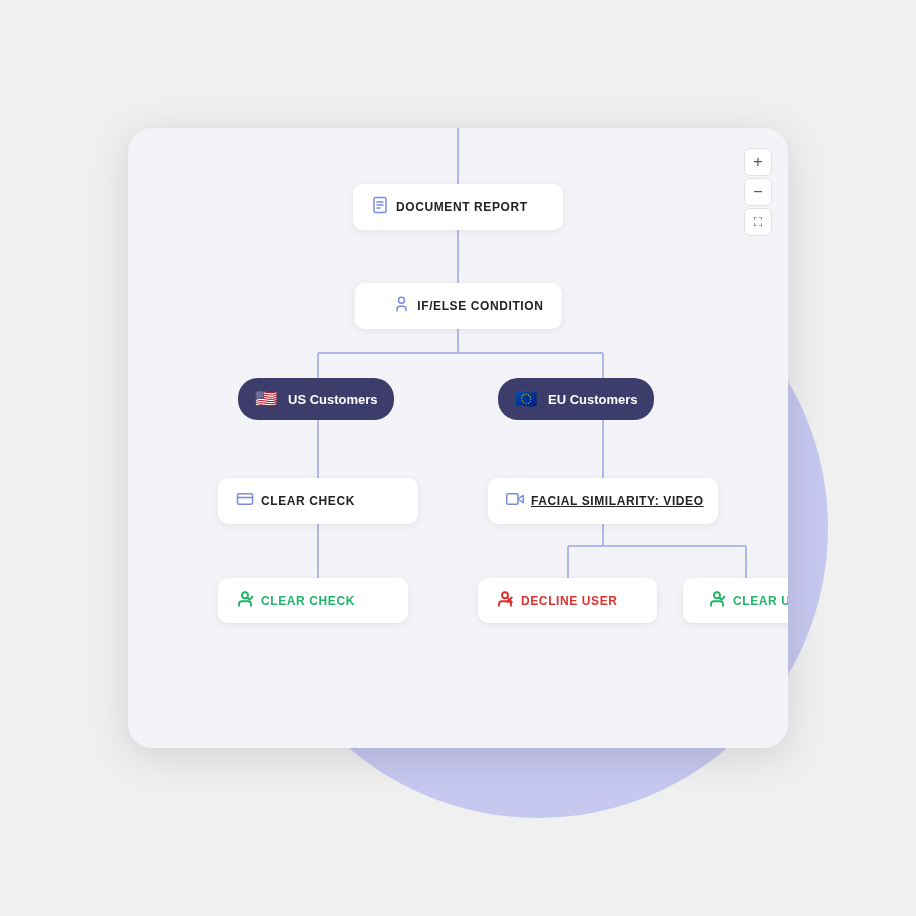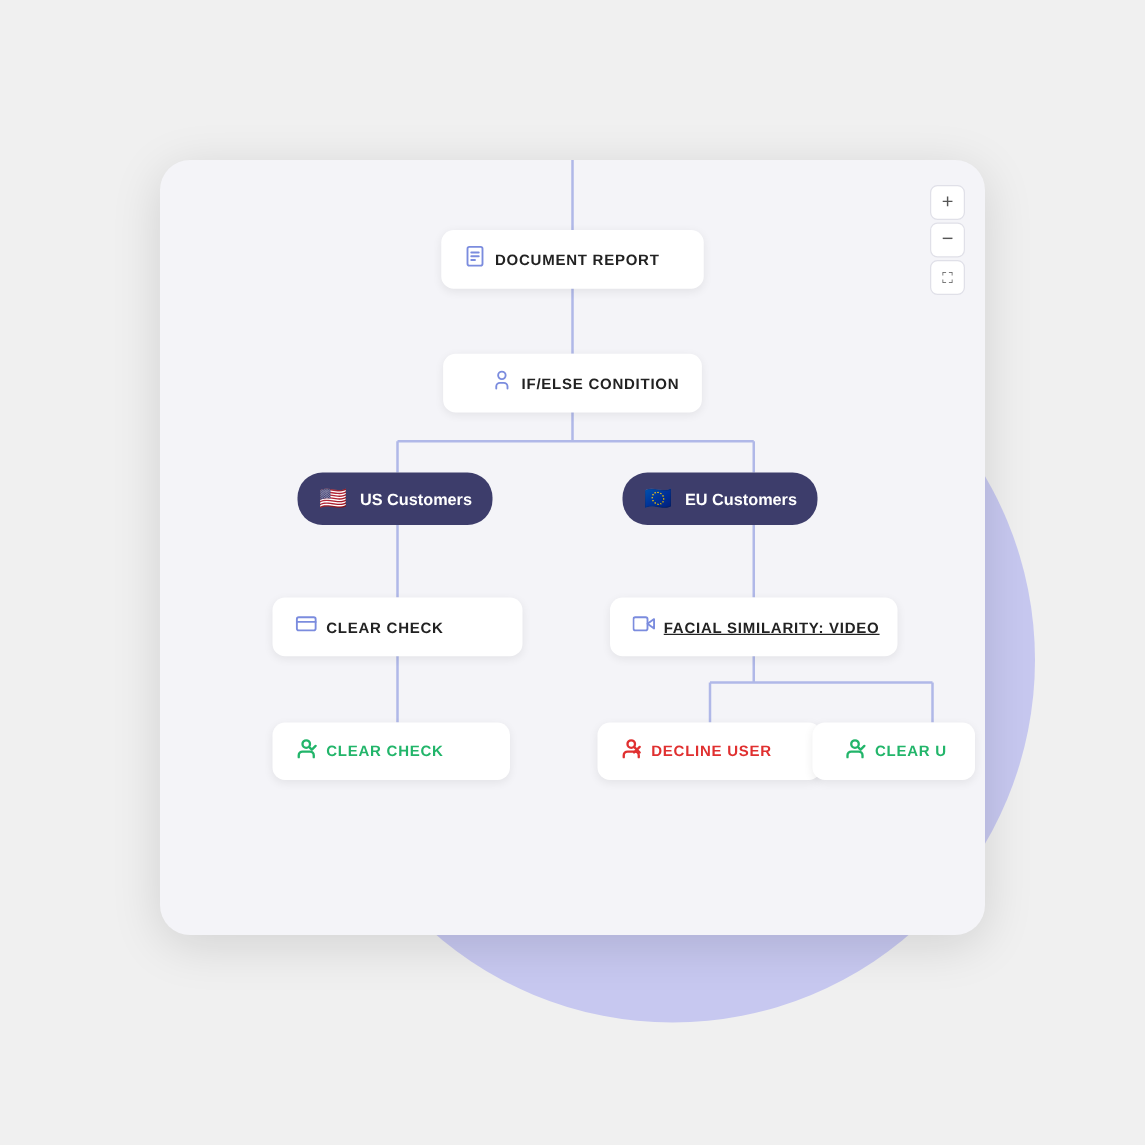--- a/index.html
+++ b/index.html
@@ -192,21 +192,21 @@
       width: 190px;
     }
 
     .node-decline {
       left: 350px;
       top: 450px;
       width: 179px;
     }
 
     .node-clear-2 {
-      left: 522px;
+      left: 555px;
       top: 450px;
       width: 130px;
       overflow: hidden;
       padding-left: 25px;
     }
 
     .action-green {
       color: #22b56a;
     }
 

